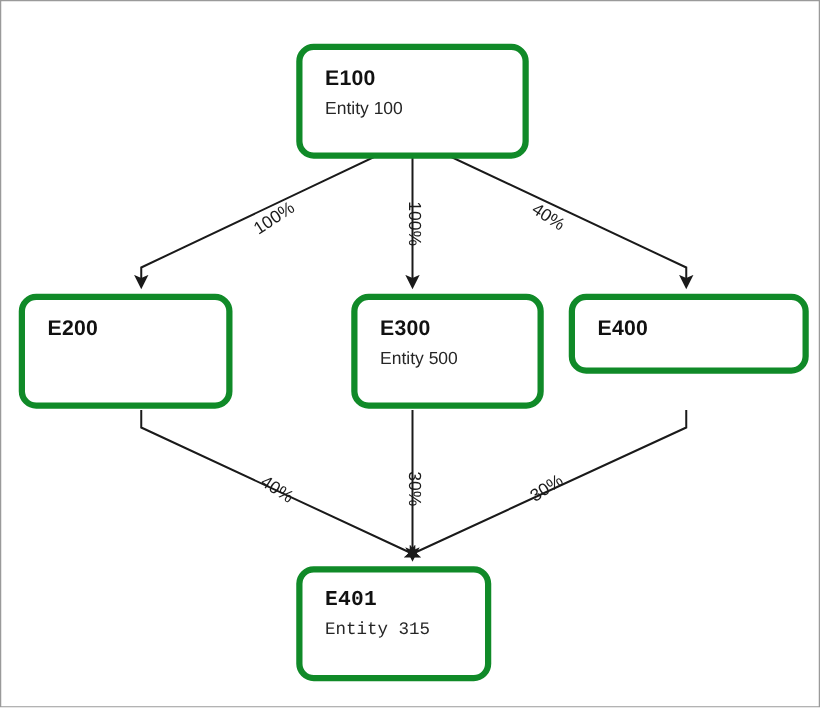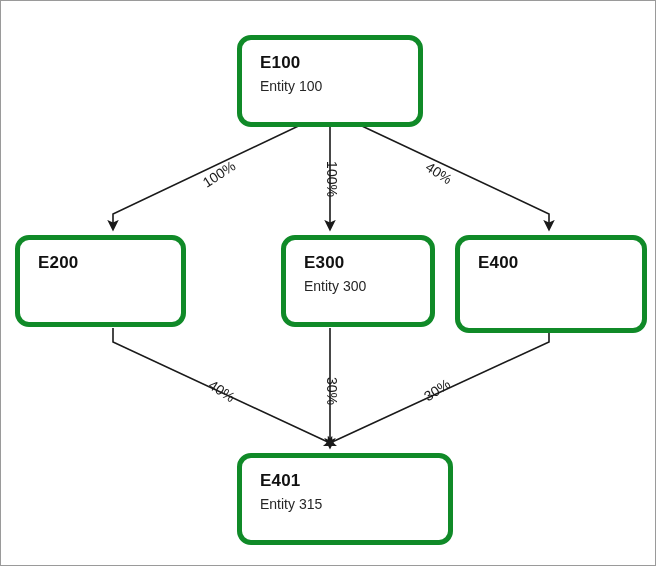--- a/index.html
+++ b/index.html
@@ -84,28 +84,28 @@
     <div class="node-title">E100</div>
     <div class="node-sub">Entity 100</div>
   </div>
 
   <div class="node" style="left:14px; top:234px; width:171px; height:92px;">
     <div class="node-title">E200</div>
   </div>
 
   <div class="node" style="left:236px; top:234px; width:154px; height:92px;margin-left:44px;">
     <div class="node-title">E300</div>
-    <div class="node-sub">Entity 300</div>
+    <div class="node-sub">Entity 500</div>
   </div>
 
-  <div class="node" style="left:454px; top:234px; width:192px; height:98px;">
+  <div class="node" style="left:454px; top:234px; width:192px; height:64px;">
     <div class="node-title">E400</div>
   </div>
 
-  <div class="node" style="left:236px; top:452px; width:216px; height:92px;">
+  <div class="node" style="left:236px; top:452px; width:156px; height:92px;font-family:Liberation Mono, monospace;">
     <div class="node-title">E401</div>
     <div class="node-sub">Entity 315</div>
   </div>
 
   <div class="edge-label" style="left: 218px; top: 173px; transform: translate(-50%, -50%) rotate(-33deg);">100%</div>
   <div class="edge-label" style="left: 331px; top: 178px; transform: translate(-50%, -50%) rotate(90deg);">100%</div>
   <div class="edge-label" style="left: 438px; top: 172px; transform: translate(-50%, -50%) rotate(33deg);">40%</div>
   <div class="edge-label" style="left: 221px; top: 390px; transform: translate(-50%, -50%) rotate(33deg);">40%</div>
   <div class="edge-label" style="left: 331px; top: 390px; transform: translate(-50%, -50%) rotate(90deg);">30%</div>
   <div class="edge-label" style="left: 436px; top: 389px; transform: translate(-50%, -50%) rotate(-33deg);">30%</div>

